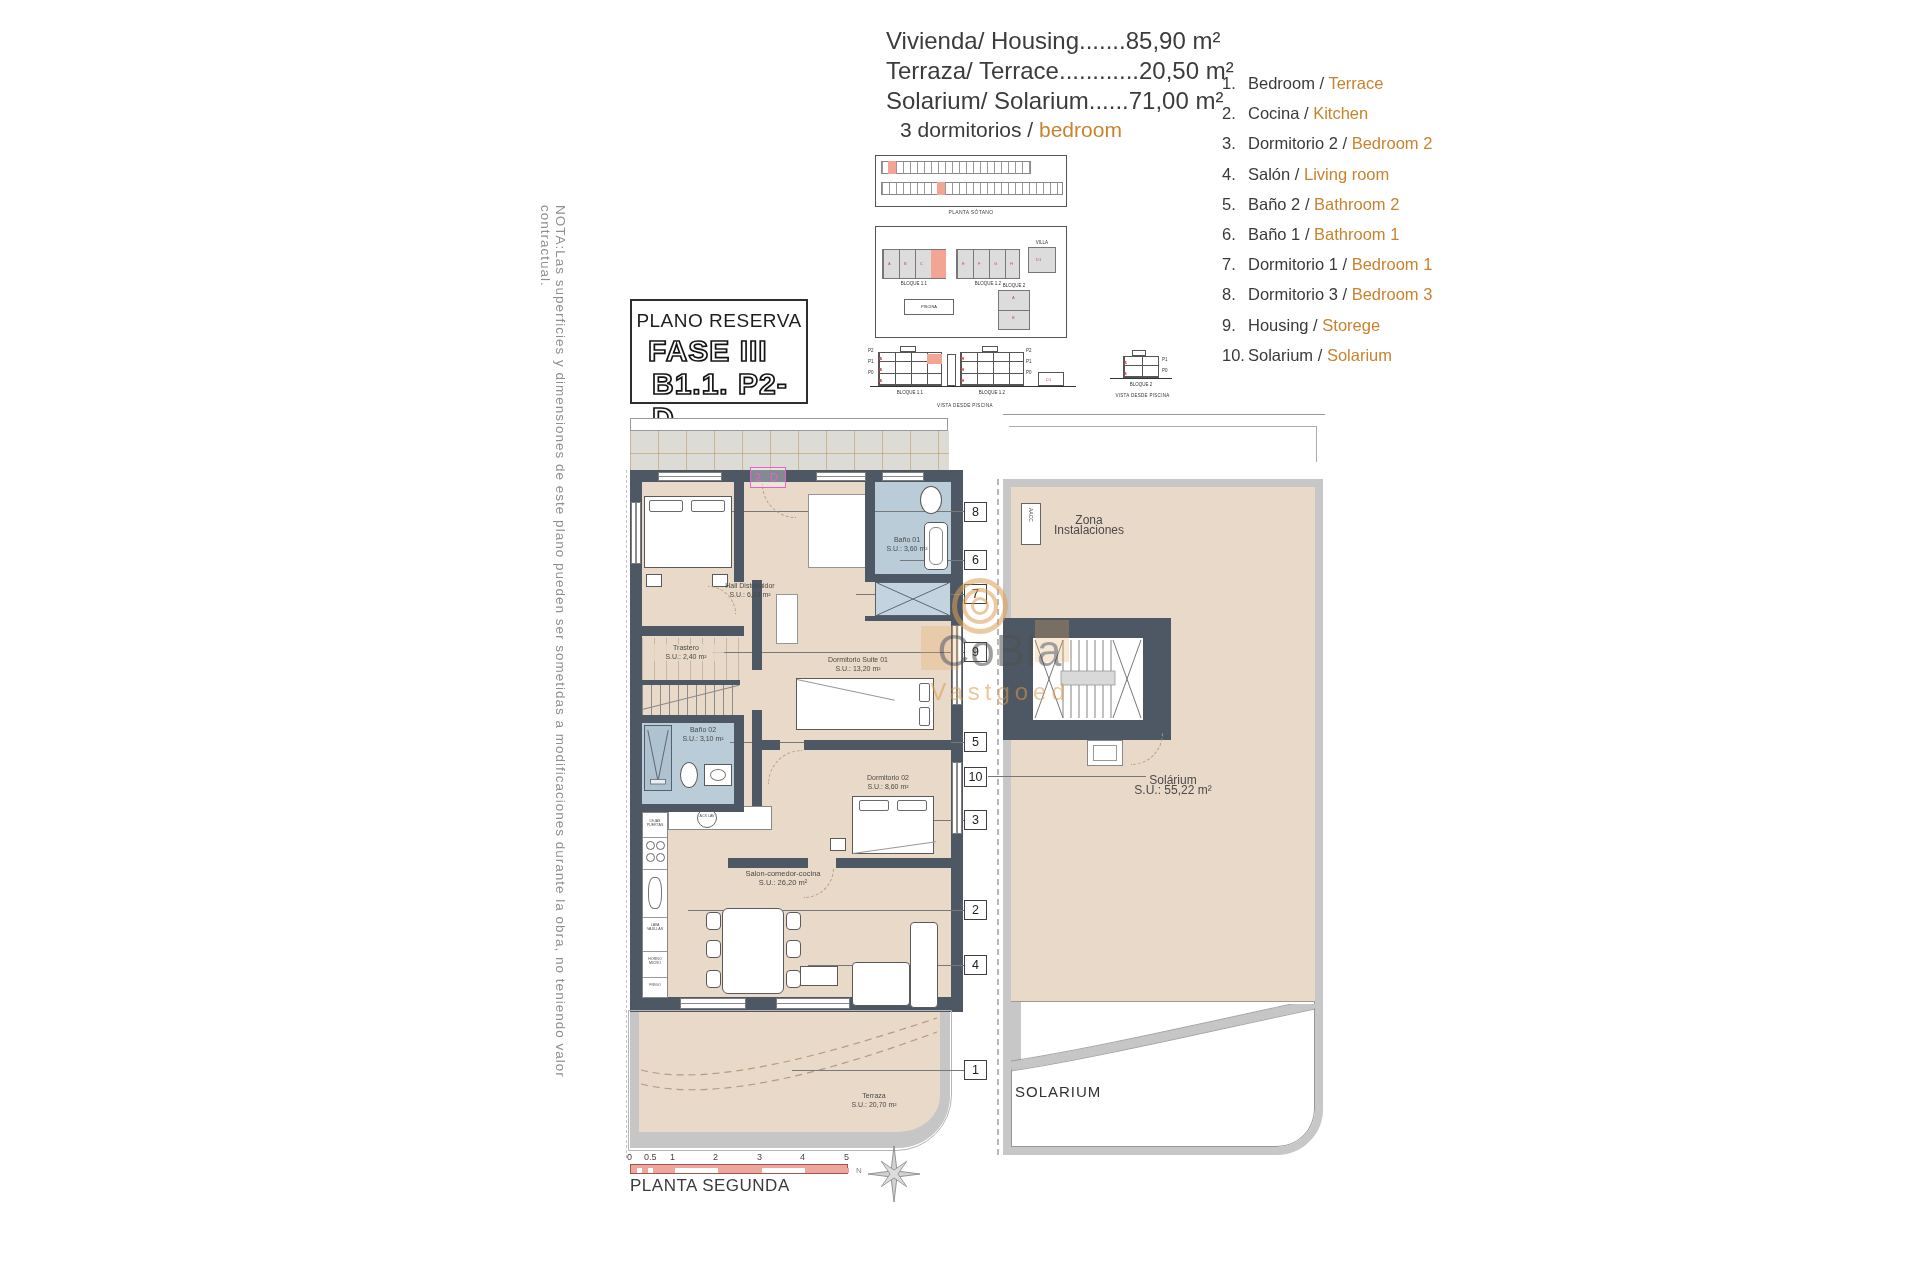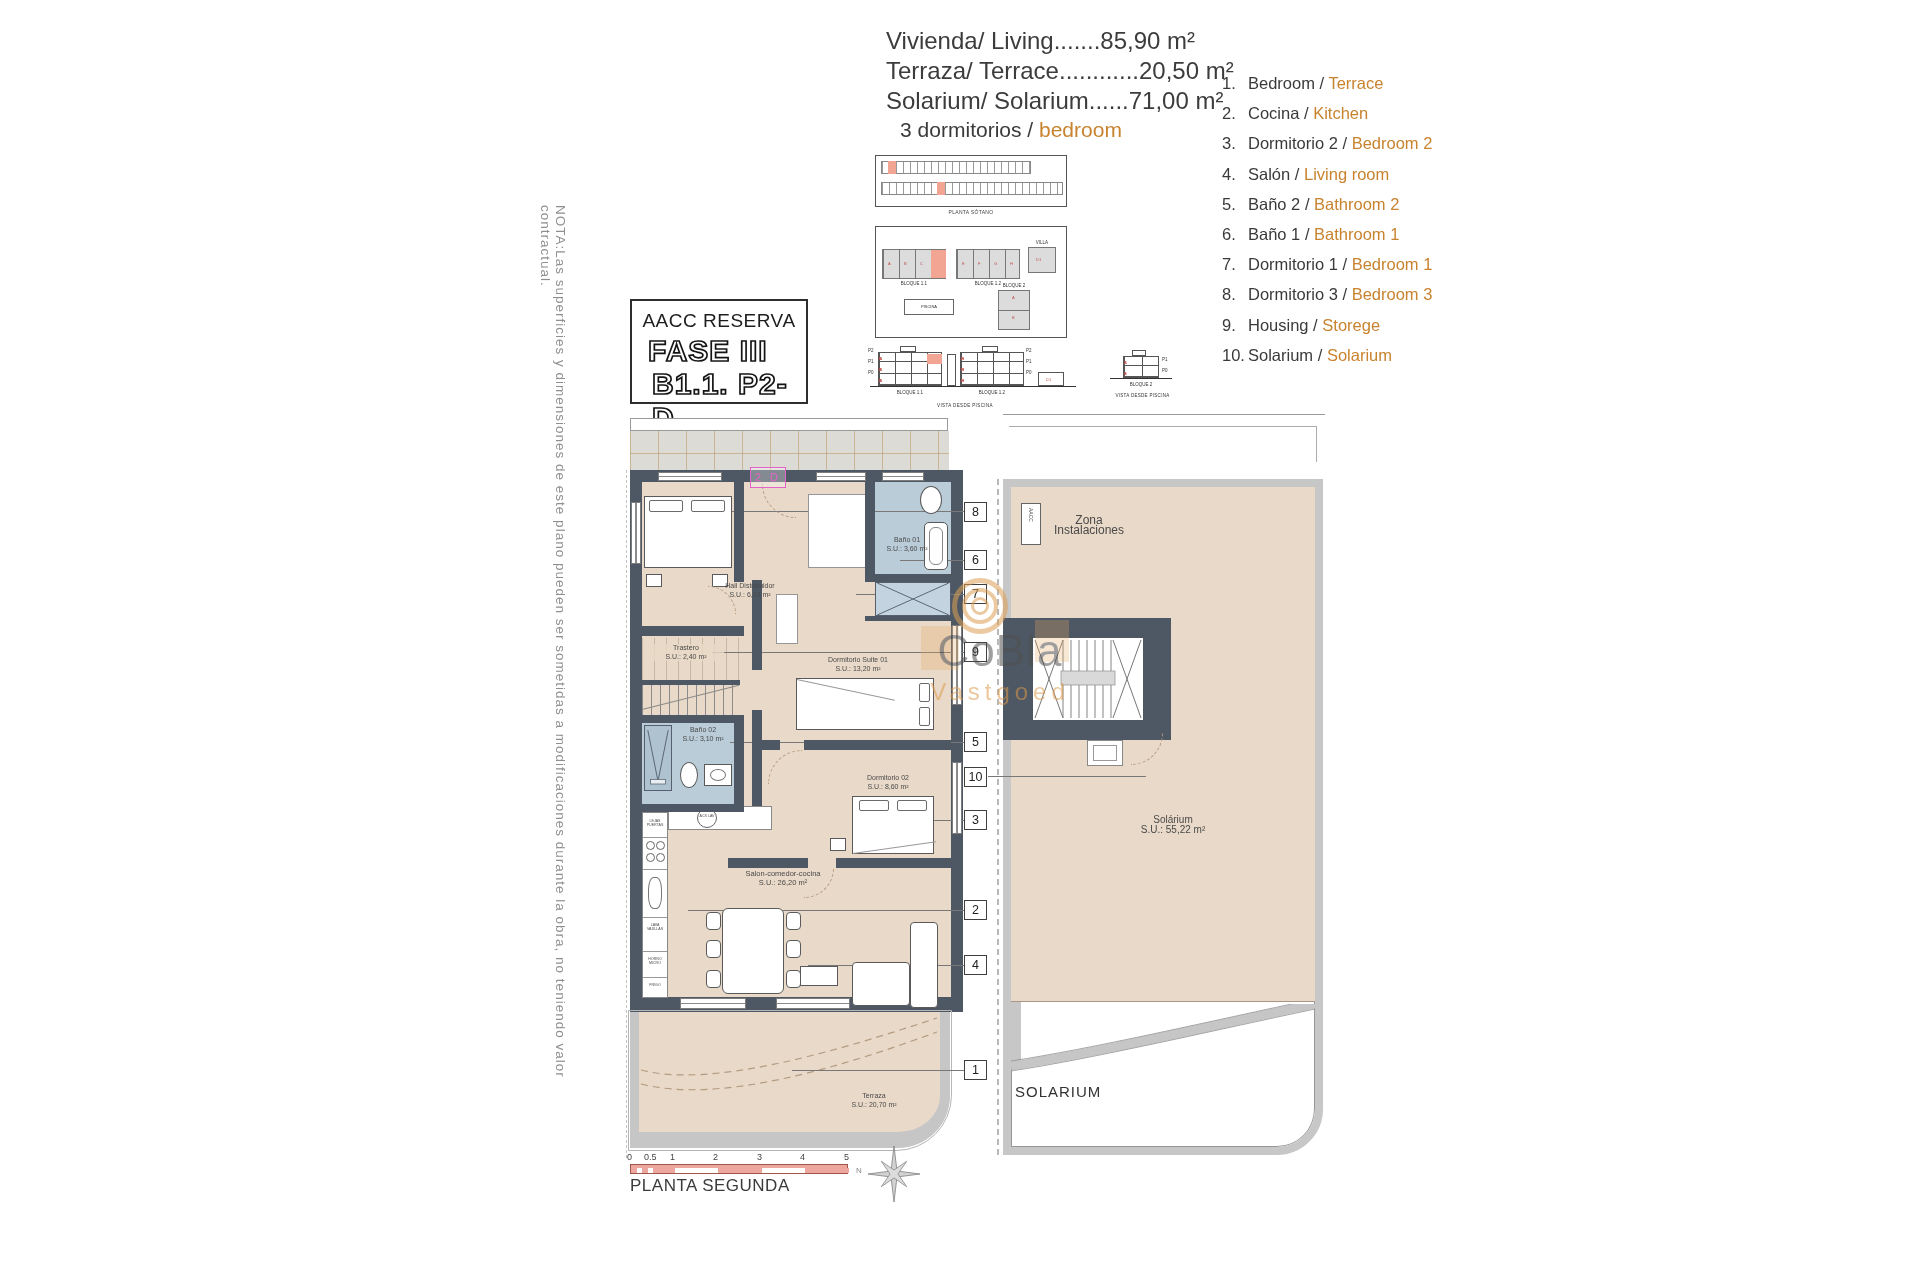--- a/index.html
+++ b/index.html
@@ -32,21 +32,21 @@
 </style>
 </head>
 <body>
 
 <div id="canvas">
 
   <div style="left:546px;top:205px;width:22px;height:920px;writing-mode:vertical-rl;
               font-size:13.5px;letter-spacing:1px;color:#8f8f8f;">NOTA:Las superficies y dimensiones de este plano pueden ser sometidas a modificaciones durante la obra, no teniendo valor contractual.</div>
 
   <div class="flow" style="position:absolute;left:886px;top:26px;width:280px;">
-    <div class="hdr">Vivienda/ Living.......85,90 m²</div>
+    <div class="hdr">Vivienda/ Housing.......85,90 m²</div>
     <div class="hdr">Terraza/ Terrace............20,50 m²</div>
     <div class="hdr">Solarium/ Solarium......71,00 m²</div>
   </div>
   <div class="flow" style="position:absolute;left:876px;top:118px;width:270px;text-align:center;font-size:21px;color:#3a3a3a;">
     <span>3 dormitorios /</span>
     <span class="orange">bedroom</span>
   </div>
 
   <div style="left:1222px;top:74px;width:240px;height:300px;">
     <div class="legend-item flow" style="position:absolute;top:0px"><span class="lnum">1.</span><span>Bedroom /</span> <span class="orange">Terrace</span></div>
@@ -55,21 +55,21 @@
     <div class="legend-item flow" style="position:absolute;top:91px"><span class="lnum">4.</span><span>Salón /</span> <span class="orange">Living room</span></div>
     <div class="legend-item flow" style="position:absolute;top:121px"><span class="lnum">5.</span><span>Baño 2 /</span> <span class="orange">Bathroom 2</span></div>
     <div class="legend-item flow" style="position:absolute;top:151px"><span class="lnum">6.</span><span>Baño 1 /</span> <span class="orange">Bathroom 1</span></div>
     <div class="legend-item flow" style="position:absolute;top:181px"><span class="lnum">7.</span><span>Dormitorio 1 /</span> <span class="orange">Bedroom 1</span></div>
     <div class="legend-item flow" style="position:absolute;top:211px"><span class="lnum">8.</span><span>Dormitorio 3 /</span> <span class="orange">Bedroom 3</span></div>
     <div class="legend-item flow" style="position:absolute;top:242px"><span class="lnum">9.</span><span>Housing /</span> <span class="orange">Storege</span></div>
     <div class="legend-item flow" style="position:absolute;top:272px"><span class="lnum">10.</span><span>Solarium /</span> <span class="orange">Solarium</span></div>
   </div>
 
   <div style="left:630px;top:299px;width:178px;height:105px;border:2px solid #2e2e2e;background:#fff;">
-    <div class="flow" style="position:absolute;left:0;top:9px;width:100%;text-align:center;font-size:19px;letter-spacing:.5px;color:#1d1d1d;">AACC RESERVA</div>
+    <div class="flow" style="position:absolute;left:0;top:9px;width:100%;text-align:center;font-size:19px;letter-spacing:.5px;color:#1d1d1d;">PLANO RESERVA</div>
     <div class="outl flow" style="position:absolute;left:16px;top:33px;font-size:30px;letter-spacing:1px;">FASE III</div>
     <div class="outl flow" style="position:absolute;left:20px;top:66px;font-size:30px;letter-spacing:1px;">B1.1. P2-D</div>
   </div>
 
   <div style="left:875px;top:155px;width:192px;height:52px;border:1px solid #555;background:#fff;">
     <div style="left:5px;top:5px;width:150px;height:13px;border:1px solid #888;
                 background:repeating-linear-gradient(90deg,#999 0 1px,transparent 1px 7px);"></div>
     <div style="left:5px;top:26px;width:182px;height:13px;border:1px solid #888;
                 background:repeating-linear-gradient(90deg,#999 0 1px,transparent 1px 7px);"></div>
     <div style="left:61px;top:26px;width:8px;height:13px;background:#f2a592;"></div>
@@ -421,21 +421,21 @@
             </g>
             <rect x="28" y="33" width="54" height="14" fill="#d9d9d9" stroke="#999" stroke-width="0.8"></rect>
           </svg>
         </div>
       </div>
       <div style="left:76px;top:253px;width:36px;height:26px;border:1px solid #888;background:#fff;z-index:2;">
         <div style="left:5px;top:4px;right:5px;bottom:4px;border:1px solid #999;"></div>
       </div>
       <div class="arc" style="left:120px;top:246px;width:32px;height:32px;transform:rotate(270deg);"></div>
 
-      <div class="rlab" style="left:112px;top:288px;width:100px;font-size:10px;line-height:10px;margin-top:40px;">
+      <div class="rlab" style="left:112px;top:288px;width:100px;font-size:12px;line-height:10px;">
         <span class="nm flow">Solárium</span>
           <span class="ar flow">S.U.: 55,22 m²</span>
       </div>
 
       <div style="left:0;top:515px;width:10px;height:64px;background:#c7c7c7;"></div>
       <svg viewBox="0 0 304 145" style="left:0;top:517px;width:304px;height:145px;">
         <path d="M0,62 C80,50 200,22 304,0" fill="none" stroke="#c6c6c6" stroke-width="9"></path>
         <path d="M0,57 C80,45 200,17 304,-5" fill="none" stroke="#8f8f8f" stroke-width="0.8"></path>
         <path d="M0,67 C80,55 200,27 304,5" fill="none" stroke="#8f8f8f" stroke-width="0.8"></path>
       </svg>

